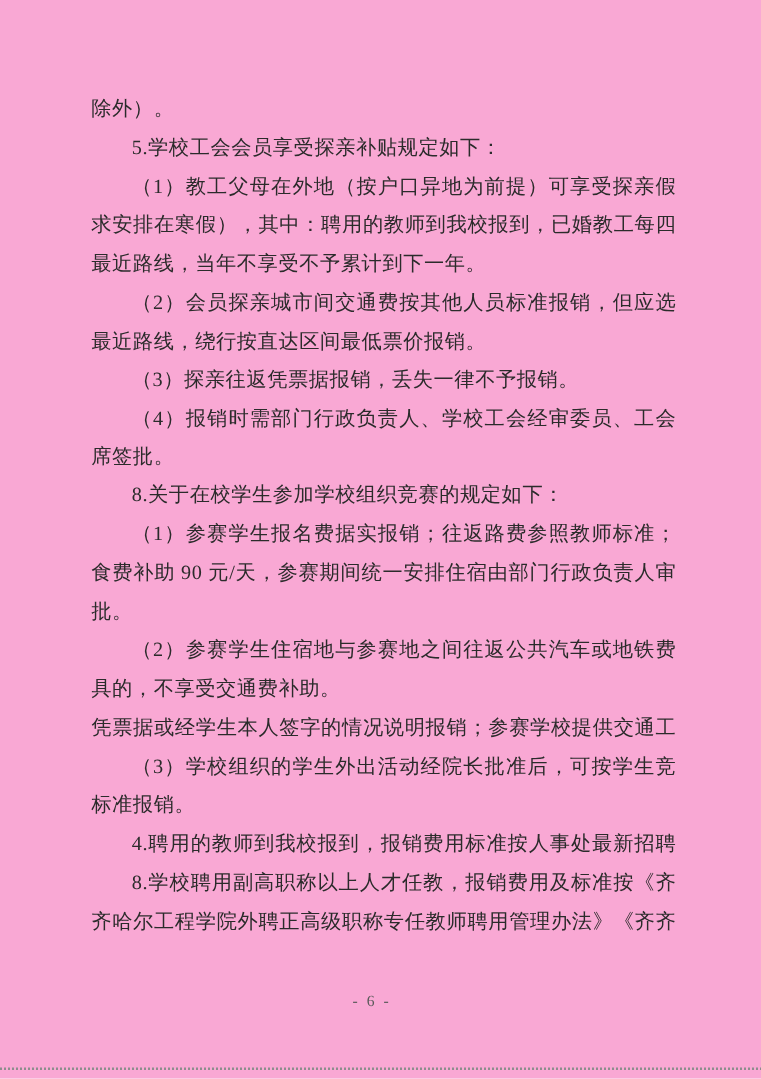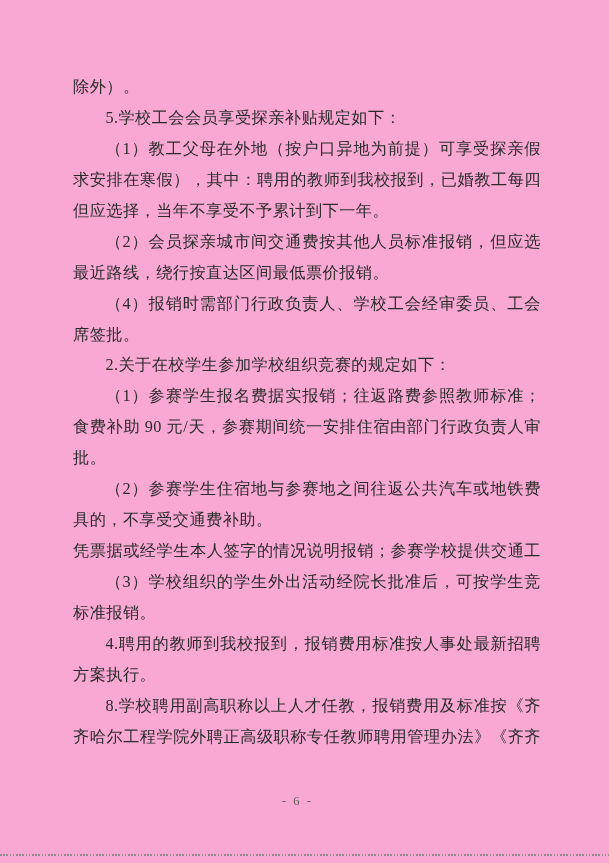--- a/index.html
+++ b/index.html
@@ -63,34 +63,34 @@
 </style>
 </head>
 <body>
 
 <div class="sheet">
   <div class="content" id="doc-lines">
       <div class="line">除外）。</div>
       <div class="line indent">5.学校工会会员享受探亲补贴规定如下：</div>
       <div class="line indent fill">（1）教工父母在外地（按户口异地为前提）可享受探亲假（要</div>
       <div class="line fill">求安排在寒假），其中：聘用的教师到我校报到，已婚教工每四</div>
-      <div class="line">但应选择，当年不享受不予累计到下一年。</div>
+      <div class="line">最近路线，当年不享受不予累计到下一年。</div>
       <div class="line indent fill">（2）会员探亲城市间交通费按其他人员标准报销，但应选择</div>
       <div class="line">最近路线，绕行按直达区间最低票价报销。</div>
+      <div class="line indent">（3）探亲往返凭票据报销，丢失一律不予报销。</div>
       <div class="line indent fill">（4）报销时需部门行政负责人、学校工会经审委员、工会主</div>
       <div class="line">席签批。</div>
-      <div class="line indent">2.关于在校学生参加学校组织竞赛的规定如下：</div>
+      <div class="line indent">8.关于在校学生参加学校组织竞赛的规定如下：</div>
       <div class="line indent fill">（1）参赛学生报名费据实报销；往返路费参照教师标准；伙</div>
       <div class="line fill">食费补助 90 元/天，参赛期间统一安排住宿由部门行政负责人审</div>
       <div class="line">批。</div>
       <div class="line indent fill">（2）参赛学生住宿地与参赛地之间往返公共汽车或地铁费可</div>
       <div class="line">具的，不享受交通费补助。</div>
       <div class="line fill">凭票据或经学生本人签字的情况说明报销；参赛学校提供交通工</div>
       <div class="line indent fill">（3）学校组织的学生外出活动经院长批准后，可按学生竞赛</div>
       <div class="line">标准报销。</div>
       <div class="line indent fill">4.聘用的教师到我校报到，报销费用标准按人事处最新招聘</div>
-      <div class="line">方案执行。</div>
       <div class="line indent fill">8.学校聘用副高职称以上人才任教，报销费用及标准按《齐</div>
       <div class="line fill">齐哈尔工程学院外聘正高级职称专任教师聘用管理办法》《齐齐</div>
     </div>
   <div class="footer">- 6 -</div>
   <div class="page-break-line"></div>
 </div>
 
 </body></html>

